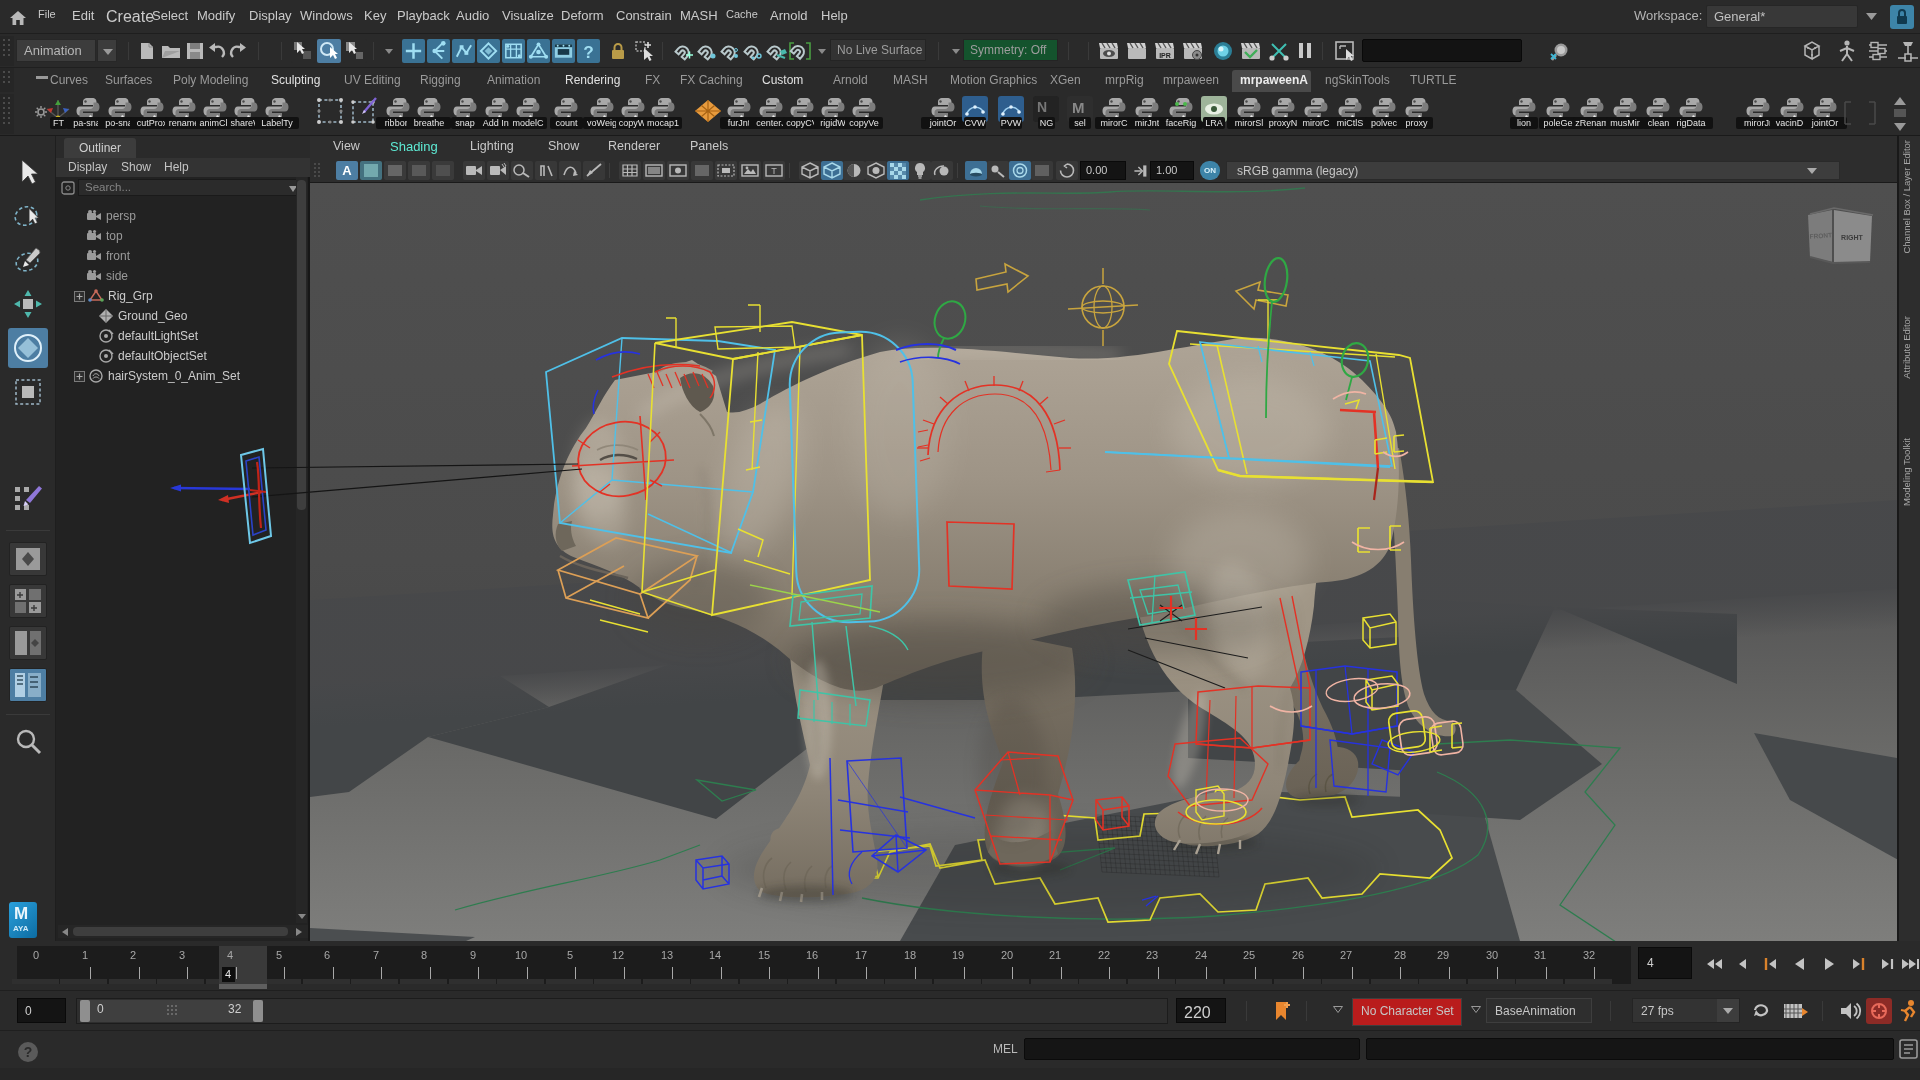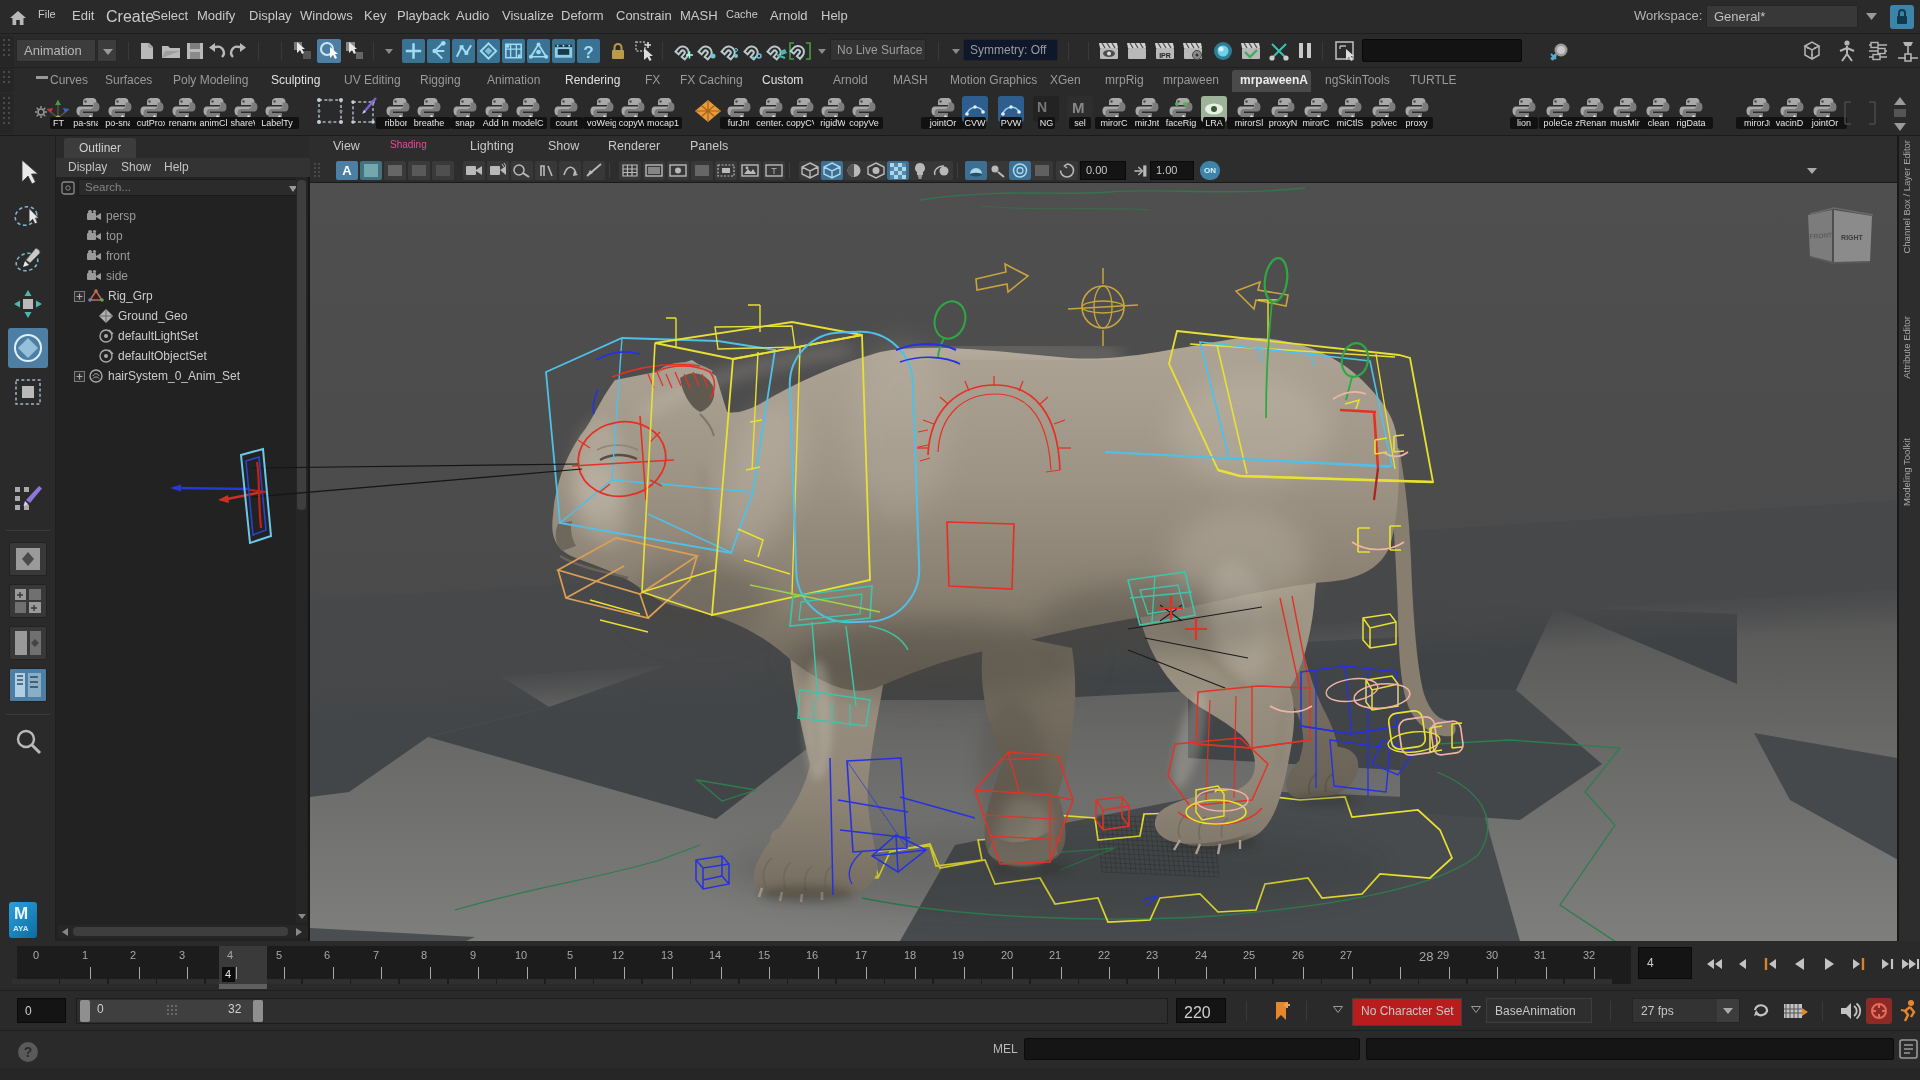--- a/index.html
+++ b/index.html
@@ -175,21 +175,21 @@
       <svg style="position:absolute;left:816px;top:13px" width="12" height="8">
         <path d="M2 2 L10 2 L6 7 Z" fill="#8a8a8a"></path>
       </svg>
       <div style="position:absolute;left:830px;top:5px;width:96px;height:22px;background:#333;border:1px solid #242424">
         <span style="position:absolute;left:6px;top:3px;font-size:12px;color:#9d9d9d">No Live Surface</span>
       </div>
       <div style="position:absolute;left:938px;top:8px;width:1px;height:18px;background:#1c1c1c;border-right:1px solid #3a3a3a"></div>
       <svg style="position:absolute;left:950px;top:13px" width="12" height="8">
         <path d="M2 2 L10 2 L6 7 Z" fill="#8a8a8a"></path>
       </svg>
-      <div style="position:absolute;left:963px;top:5px;width:95px;height:22px;background:#0f172a;border:1px solid #242424">
+      <div style="position:absolute;left:963px;top:5px;width:95px;height:22px;background:#14532d;border:1px solid #242424">
         <span style="position:absolute;left:6px;top:3px;font-size:12px;color:#9d9d9d">Symmetry: Off</span>
       </div>
       <div style="position:absolute;left:1068px;top:8px;width:1px;height:18px;background:#1c1c1c;border-right:1px solid #3a3a3a"></div>
       <div style="position:absolute;left:1088px;top:8px;width:1px;height:18px;background:#1c1c1c;border-right:1px solid #3a3a3a"></div>
       <svg style="position:absolute;left:1098px;top:6px" width="22" height="22" viewBox="0 0 22 22">
         <rect x="2" y="8" width="18" height="11" rx="1" fill="#b9b9b9"></rect>
         <path d="M2 8 L20 8 L19 3 L1 3 Z" fill="#d0d0d0"></path>
         <path d="M4 3 l3 5 M9 3 l3 5 M14 3 l3 5" stroke="#555" stroke-width="1.4"></path>
         <ellipse cx="11" cy="13.5" rx="6" ry="3.5" fill="#4c4c4c"></ellipse>
         <circle cx="11" cy="13.5" r="2" fill="#ddd"></circle>
@@ -707,21 +707,21 @@
         <path d="M8 1 L8 9 L2 5 Z" fill="#888"></path>
       </svg>
       <div style="position:absolute;left:17px;top:791px;width:215px;height:9px;background:#3e3e3e;border-radius:4px"></div>
       <svg style="position:absolute;left:238px;top:791px" width="10" height="10">
         <path d="M2 1 L2 9 L8 5 Z" fill="#888"></path>
       </svg>
     </div>
     <div style="position:absolute;left:310px;top:136px;width:1587px;height:805px;background:#2d2d2d"></div>
     <div style="position:absolute;left:310px;top:136px;width:1587px;height:47px;background:#2d2d2d;border-bottom:1px solid #1a1a1a">
       <span style="position:absolute;left:23px;top:3px;font-size:12.5px;color:#c8c8c8">View</span>
-      <span style="position:absolute;left:80px;top:3px;font-size:10px;color:#ec4899">Shading</span>
+      <span style="position:absolute;left:80px;top:3px;font-size:13px;color:#5eead4">Shading</span>
       <span style="position:absolute;left:160px;top:3px;font-size:12.5px;color:#c8c8c8">Lighting</span>
       <span style="position:absolute;left:238px;top:3px;font-size:12.5px;color:#c8c8c8">Show</span>
       <span style="position:absolute;left:298px;top:3px;font-size:12.5px;color:#c8c8c8">Renderer</span>
       <span style="position:absolute;left:380px;top:3px;font-size:12.5px;color:#c8c8c8">Panels</span>
       <svg style="position:absolute;left:2px;top:25px" width="10" height="18">
         <circle cx="3" cy="3" r="1" fill="#555"></circle>
         <circle cx="7" cy="3" r="1" fill="#555"></circle>
         <circle cx="3" cy="7" r="1" fill="#555"></circle>
         <circle cx="7" cy="7" r="1" fill="#555"></circle>
         <circle cx="3" cy="11" r="1" fill="#555"></circle>
@@ -887,20 +887,23 @@
         <span style="position:absolute;left:5px;top:2px;font-size:11px;color:#c9c9c9">0.00</span>
       </div>
       <svg style="position:absolute;left:822px;top:27px" width="16" height="16" viewBox="0 0 20 20">
         <path d="M3 10 h8 M8 5 l5 5 -5 5" stroke="#b9b9b9" stroke-width="1.8" fill="none"></path>
         <rect x="14" y="3" width="4" height="14" fill="#b9b9b9"></rect>
       </svg>
       <div style="position:absolute;left:840px;top:25px;width:44px;height:19px;background:#141414;border:1px solid #0a0a0a">
         <span style="position:absolute;left:5px;top:2px;font-size:11px;color:#c9c9c9">1.00</span>
       </div>
       <div style="position:absolute;left:890px;top:25px;width:20px;height:19px;background:#3d84a8;border-radius:9px;text-align:center;font-size:8px;color:#d8f0fa;line-height:19px;font-weight:bold">ON</div>
+      <div style="position:absolute;left:916px;top:25px;width:614px;height:19px;background:#3d3d3d;border:1px solid #2a2a2a">
+        <span style="position:absolute;left:10px;top:2px;font-size:12px;color:#c6c6c6">sRGB gamma (legacy)</span>
+      </div>
       <svg style="position:absolute;left:1495px;top:30px" width="14" height="10">
         <path d="M2 2 L12 2 L7 8 Z" fill="#aaa"></path>
       </svg>
     </div>
     <svg style="position:absolute;left:310px;top:183px" width="1587" height="758" viewBox="310 183 1587 758">
       <defs>
         <linearGradient id="bgG" x1="0" y1="183" x2="0" y2="941" gradientUnits="userSpaceOnUse">
           <stop offset="0" stop-color="#4f4f4f"></stop>
           <stop offset="0.5" stop-color="#4b4b4b"></stop>
           <stop offset="0.8" stop-color="#444444"></stop>
@@ -1249,21 +1252,21 @@
       <span style="position:absolute;left:1142px;top:8px;width:20px;text-align:center;font-size:11px;color:#a8a8a8">23</span>
       <div style="position:absolute;left:1206px;top:26px;width:1px;height:12px;background:#a8a8a8"></div>
       <span style="position:absolute;left:1191px;top:8px;width:20px;text-align:center;font-size:11px;color:#a8a8a8">24</span>
       <div style="position:absolute;left:1255px;top:26px;width:1px;height:12px;background:#a8a8a8"></div>
       <span style="position:absolute;left:1239px;top:8px;width:20px;text-align:center;font-size:11px;color:#a8a8a8">25</span>
       <div style="position:absolute;left:1303px;top:26px;width:1px;height:12px;background:#a8a8a8"></div>
       <span style="position:absolute;left:1288px;top:8px;width:20px;text-align:center;font-size:11px;color:#a8a8a8">26</span>
       <div style="position:absolute;left:1352px;top:26px;width:1px;height:12px;background:#a8a8a8"></div>
       <span style="position:absolute;left:1336px;top:8px;width:20px;text-align:center;font-size:11px;color:#a8a8a8">27</span>
       <div style="position:absolute;left:1400px;top:26px;width:1px;height:12px;background:#a8a8a8"></div>
-      <span style="position:absolute;left:1419px;top:8px;width:20px;font-size:13px;color:#a8a8a8">28</span>
+      <span style="position:absolute;left:1390px;top:8px;width:20px;text-align:center;font-size:11px;color:#a8a8a8">28</span>
       <div style="position:absolute;left:1449px;top:26px;width:1px;height:12px;background:#a8a8a8"></div>
       <span style="position:absolute;left:1433px;top:8px;width:20px;text-align:center;font-size:11px;color:#a8a8a8">29</span>
       <div style="position:absolute;left:1497px;top:26px;width:1px;height:12px;background:#a8a8a8"></div>
       <span style="position:absolute;left:1482px;top:8px;width:20px;text-align:center;font-size:11px;color:#a8a8a8">30</span>
       <div style="position:absolute;left:1546px;top:26px;width:1px;height:12px;background:#a8a8a8"></div>
       <span style="position:absolute;left:1530px;top:8px;width:20px;text-align:center;font-size:11px;color:#a8a8a8">31</span>
       <div style="position:absolute;left:1594px;top:26px;width:1px;height:12px;background:#a8a8a8"></div>
       <span style="position:absolute;left:1579px;top:8px;width:20px;text-align:center;font-size:11px;color:#a8a8a8">32</span>
       <div style="position:absolute;left:222px;top:26px;width:13px;height:15px;background:#0d0d0d"></div>
       <span style="position:absolute;left:225px;top:27px;font-size:11px;color:#e8e8e8">4</span>

